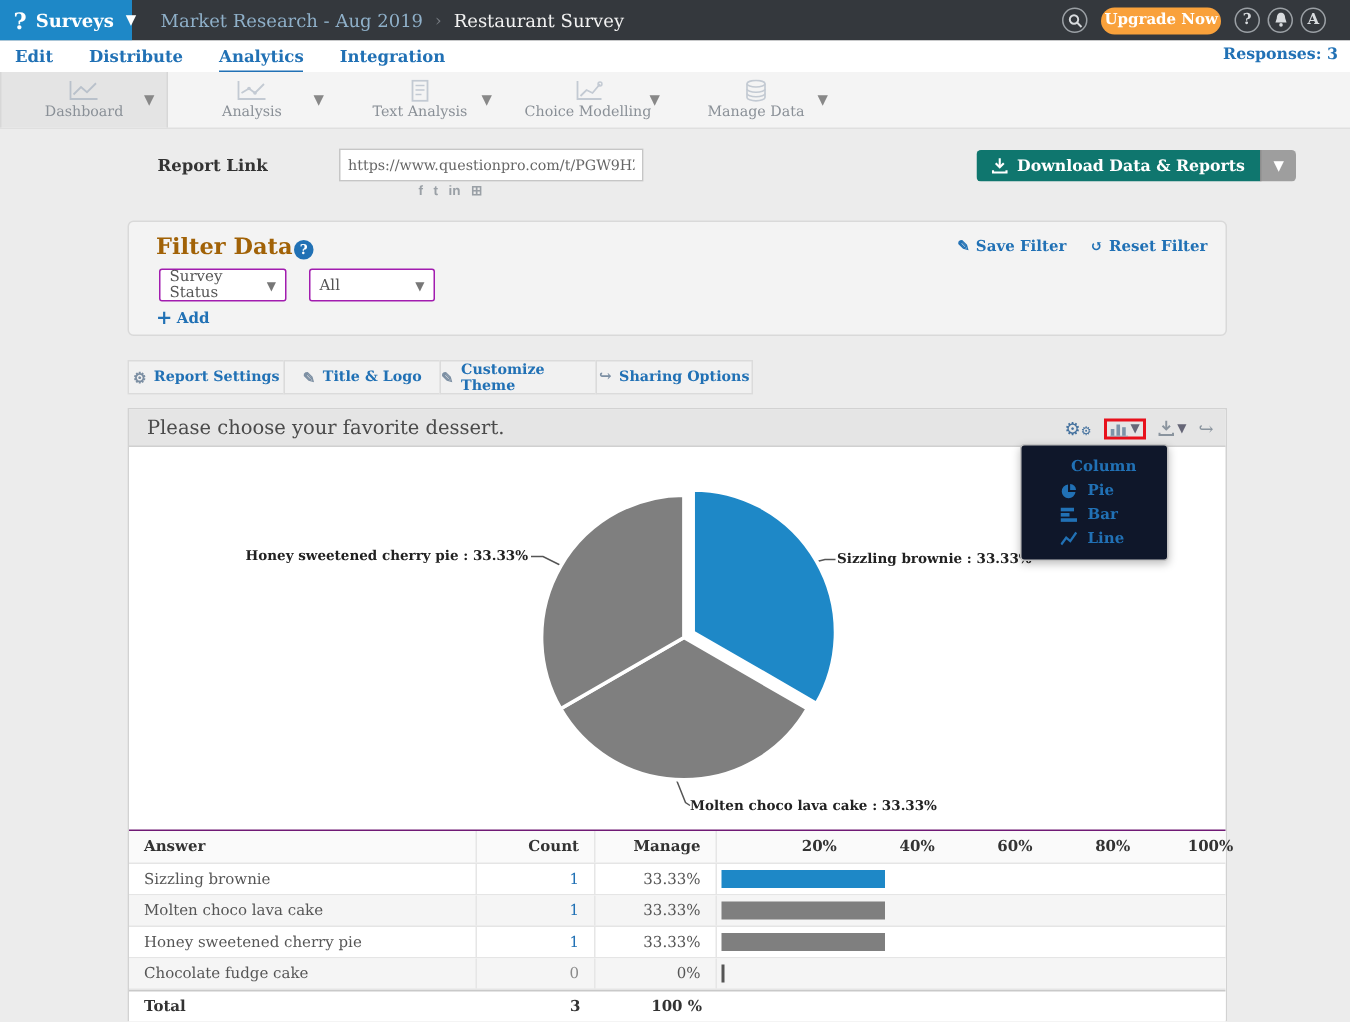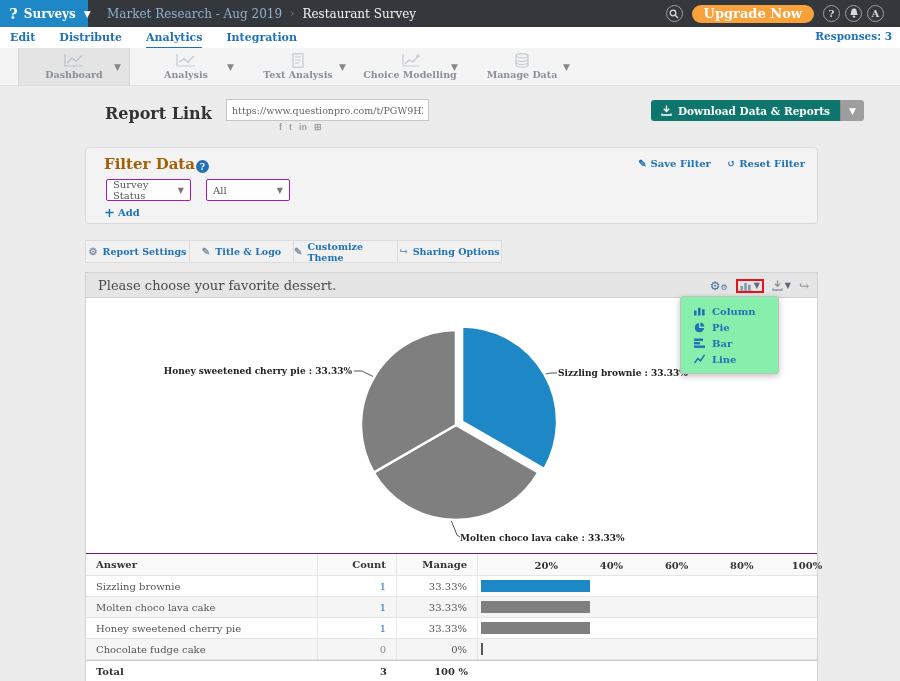--- a/index.html
+++ b/index.html
@@ -11,39 +11,39 @@
   .brand { position:absolute; left:0; top:0; width:88px; height:27px; background:#1E88C7; color:#fff; display:flex; align-items:center; gap:6px; padding-left:9px; cursor:pointer; }
   .brand .logo { font-size:15px; font-weight:bold; }
   .brand .bname { font-size:12px; font-weight:bold; }
   .brand .caret { font-size:9px; margin-left:2px; }
   .crumbs { position:absolute; left:107px; top:0; height:27px; display:flex; align-items:center; gap:8px; font-size:12px; }
   .crumb-a { color:#8FB0C9; cursor:pointer; }
   .crumb-sep { color:#777C82; font-size:11px; }
   .crumb-b { color:#F2F2F2; }
   .top-right { position:absolute; right:16px; top:0; height:27px; display:flex; align-items:center; gap:5px; }
   .circle-btn { width:17px; height:17px; border:1px solid #9BA0A5; border-radius:50%; color:#D8DBDE; font-size:10px; font-weight:bold; display:flex; align-items:center; justify-content:center; cursor:pointer; }
-  .upgrade { height:18px; background:#F9A13B; border-radius:10px; color:#fff; font-size:13px; font-weight:bold; padding:0 12px; display:flex; align-items:center; cursor:pointer; margin:0 4px; }
+  .upgrade { height:18px; background:#F9A13B; border-radius:10px; color:#fff; font-size:10px; font-weight:bold; padding:0 2px; display:flex; align-items:center; cursor:pointer; margin:0 4px; }
 
   
   .menurow { position:absolute; left:0; top:27px; width:900px; height:21px; background:#fff; }
   .menurow .items { position:absolute; left:10px; top:0; height:21px; display:flex; gap:24px; align-items:center; }
   .mitem { font-size:11px; font-weight:bold; color:#2171B5; cursor:pointer; line-height:19px; }
   .mitem.active { border-bottom:1px solid #2171B5; }
   .responses { position:absolute; right:8px; top:3px; font-size:10.5px; font-weight:bold; color:#2171B5; }
 
   
-  .toolbar { position:absolute; left:0; top:48px; width:900px; height:38px; background:#F4F4F4; border-bottom:1px solid #DFDFDF; display:flex; padding-left:18px;font-weight:bold; }
+  .toolbar { position:absolute; left:0; top:48px; width:900px; height:38px; background:#F4F4F4; border-bottom:1px solid #DFDFDF; display:flex; padding-left:0; }
   .titem { position:relative; width:112px; height:100%; display:flex; align-items:center; justify-content:center; cursor:pointer; }
   .titem.active { background:#E4E4E4; border-left:1px solid #D7D7D7; border-right:1px solid #D7D7D7; }
   .titem .stack { display:flex; flex-direction:column; align-items:center; gap:1px; }
   .titem .tlabel { font-size:9.5px; color:#8A9097; }
   .titem .tcaret { position:absolute; right:8px; top:50%; transform:translateY(-50%); font-size:9px; color:#888; }
 
   
-  .rl-label { position:absolute; left:105px; top:104px; font-size:16px; font-weight:bold; color:#333; }
+  .rl-label { position:absolute; left:105px; top:104px; font-size:11px; font-weight:bold; color:#333; }
   .rl-input { position:absolute; left:226px; top:99px; width:203px; height:22px; border:1px solid #C6C6C6; background:#fff; font-family:"DejaVu Serif", serif; font-size:9.5px; color:#666; padding:0 5px; }
   .socials { position:absolute; left:279px; top:122px; display:flex; gap:7px; align-items:center; }
   .soc { font-size:9px; font-weight:bold; color:#9AA0A6; cursor:pointer; font-family:"Liberation Sans", sans-serif; }
   .dl-btn { position:absolute; left:651px; top:100px; height:21px; display:flex; cursor:pointer; border-radius:3px; overflow:hidden; }
   .dl-main { background:#0f766e; color:#fff; font-size:10.5px; font-weight:bold; display:flex; align-items:center; gap:6px; padding:0 10px; }
   .dl-caret { background:#9E9E9E; border-left:1px solid #8D8D8D; width:24px; display:flex; align-items:center; justify-content:center; color:#fff; font-size:9px; }
 
   
   .filter-panel { position:absolute; left:85px; top:147px; width:733px; height:77px; background:#F3F3F3; border:1px solid #D9D9D9; border-radius:4px; }
   .filter-title { position:absolute; left:18px; top:7px; font-size:15px; font-weight:bold; color:#a16207; }
@@ -67,21 +67,21 @@
   .card { position:absolute; left:85px; top:272px; width:733px; height:409px; background:#fff; border:1px solid #D2D2D2; }
   .card-header { position:relative; height:25px; background:#E5E5E5; border-bottom:1px solid #D0D0D0; }
   .card-title { position:absolute; left:12px; top:0; line-height:25px; font-size:13px; color:#4A4A4A; }
   .chead-icons { position:absolute; right:8px; top:0; height:25px; display:flex; align-items:center; gap:8px; }
   .hicon { display:flex; align-items:center; gap:2px; cursor:pointer; }
   .hicon .hcaret { font-size:8px; color:#667; }
   .gear-main { font-size:12px; color:#44719E; line-height:1; }
   .annot { border:2px solid #E8111C; padding:0 2px; display:flex; align-items:center; gap:2px; }
 
   
-  .chart-menu { position:absolute; right:38px; top:23px; width:99px; background:#86efac; border:1px solid #C2C2C2; border-radius:3px; box-shadow:0 2px 6px rgba(0,0,0,.25); padding:6px 2px; z-index:60; }
+  .chart-menu { position:absolute; right:38px; top:23px; width:99px; background:#0f172a; border:1px solid #C2C2C2; border-radius:3px; box-shadow:0 2px 6px rgba(0,0,0,.25); padding:6px 15px; z-index:60; }
   .chart-menu .mi { display:flex; align-items:center; gap:7px; padding:2.5px 11px; font-size:10px; font-weight:bold; color:#2171B5; cursor:pointer; }
 
   
   .pie-wrap { position:absolute; left:0; top:25px; width:731px; height:256px; }
   .pie-label { position:absolute; font-size:9px; font-weight:bold; color:#222; white-space:nowrap; }
   .lab-sizzling { left:472px; top:70px; }
   .lab-honey { right:465px; top:68px; }
   .lab-molten { left:374px; top:235px; }
 
   

